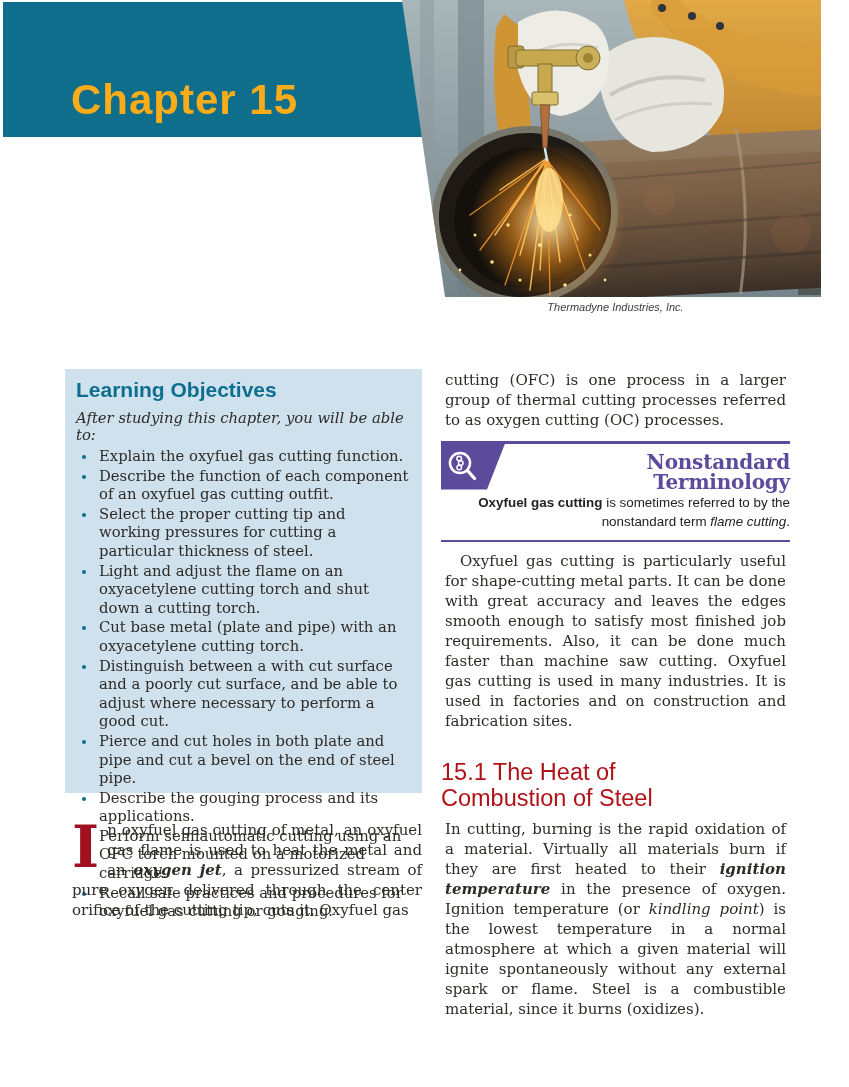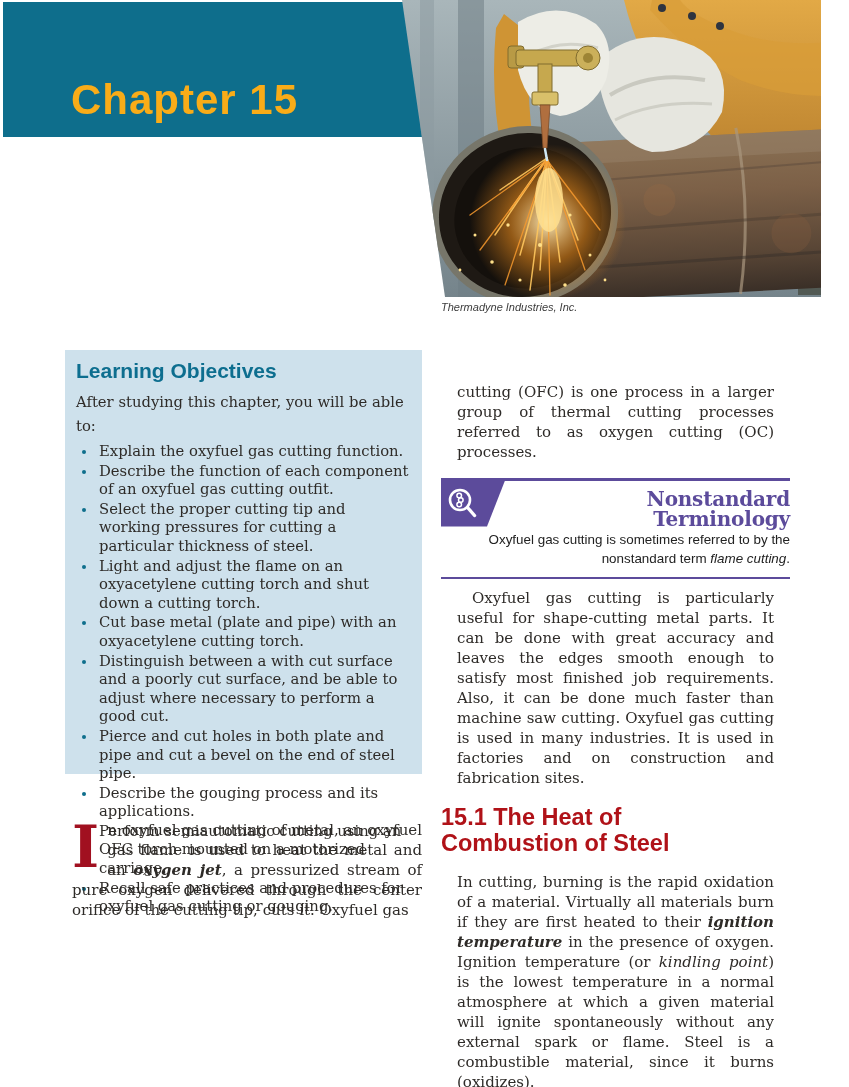--- a/index.html
+++ b/index.html
@@ -11,60 +11,60 @@
   .chapter-label{position:absolute;left:71px;top:76px;font-family:"Liberation Sans",sans-serif;
         font-weight:bold;font-size:42px;letter-spacing:1px;color:var(--yellow,#f9ac18);}
   .chapter-title{position:absolute;left:72px;top:146px;font-family:"Liberation Sans",sans-serif;
         font-weight:bold;font-size:34px;line-height:37px;color:var(--dark_red,#a11020);letter-spacing:.2px;}
   .chapter-title span{display:block;}
 
   
   .photo{position:absolute;left:400px;top:0;width:449px;height:297px;
         clip-path:polygon(2px 0px,449px 0px,449px 297px,45px 297px);}
   .photo svg{display:block;}
-  .photo-caption{position:absolute;left:441px;top:301px;width:349px;text-align:left;
+  .photo-caption{position:absolute;left:441px;top:301px;width:349px;text-align:center;
         font-family:"Liberation Sans",sans-serif;font-style:italic;font-size:11px;color:var(--caption,#3c3c3c);}
 
   
-  .lo-box{position:absolute;left:65px;top:350px;width:357px;height:424px;box-sizing:border-box;
+  .lo-box{position:absolute;left:65px;top:369px;width:357px;height:424px;box-sizing:border-box;
         background:var(--box_bg,#cee1ec);padding:9px 13px 0 11px;}
   .lo-heading{margin:0 0 7px 0;font-family:"Liberation Sans",sans-serif;font-weight:bold;
         font-size:21px;color:var(--box_heading,#0d6e8f);}
-  .lo-intro{margin:0 0 4px 0;font-size:14.8px;line-height:24px;}
+  .lo-intro{margin:0 0 4px 0;font-size:14.8px;line-height:17px;font-style:italic;}
   .lo-list{margin:0;padding:0 0 0 21px;list-style:disc;}
   .lo-list li{font-size:14.8px;line-height:18.6px;margin:0 0 1px 0;padding-left:2px;}
   .lo-list li::marker{color:var(--teal,#0e6e8c);font-size:14px;}
 
   
   .intro-para{position:absolute;left:72px;top:820px;width:350px;font-size:15px;line-height:20px;
         text-align:justify;}
   .dropcap{float:left;font-weight:bold;color:var(--dark_red,#a11020);
         font-size:58px;line-height:46px;margin:4px 8px 0 0;}
   .bi{font-weight:bold;font-style:italic;}
 
   
   .right-col{position:absolute;left:441px;top:366px;width:349px;font-size:15px;line-height:20px;
         text-align:justify;}
-  .right-col p{margin:16px;}
+  .right-col p{margin:4px;}
   .p-indent{text-indent:15px;margin-top:9px !important;}
 
   .feature{margin-top:11px;font-family:"Liberation Sans",sans-serif;text-align:right;}
   .feature-rule{height:2.5px;background:var(--purple,#5c4b9b);}
   .feature-rule.thin{height:2px;margin-top:8px;}
   .feature-head{position:relative;height:47px;}
   .feature-flag{position:absolute;left:0;top:0;width:64px;height:46px;background:var(--purple,#5c4b9b);
         clip-path:polygon(0 0,64px 0,46px 46px,0 46px);}
   .feature-flag svg{position:absolute;left:4px;top:5px;}
   .feature-title{position:absolute;left:73px;top:8px;font-family:"DejaVu Serif",serif;font-weight:bold;
         font-size:20px;color:var(--purple,#5c4b9b);letter-spacing:-.2px;}
   .feature-body{margin-top:2px;font-size:13.4px;line-height:19.5px;color:#222;}
-  .feature-body b{font-weight:normal;}
+  .feature-body b{font-weight:bold;}
   .feature-body i{font-style:italic;}
 
-  .section-heading{margin:5px 0 8px 0;font-family:"Liberation Sans",sans-serif;font-weight:bold;
+  .section-heading{margin:28px 0 8px 0;font-family:"Liberation Sans",sans-serif;font-weight:normal;
         font-size:23.5px;line-height:26px;color:var(--section_red,#b01218);text-align:left;}
   .section-heading span{display:block;}
 
   .page-number{position:absolute;left:441px;top:1034px;width:349px;text-align:right;
         font-family:"Liberation Sans",sans-serif;font-weight:bold;font-size:13.5px;color:#222;}
 </style>
 </head>
 <body>
 
 <div class="page">

